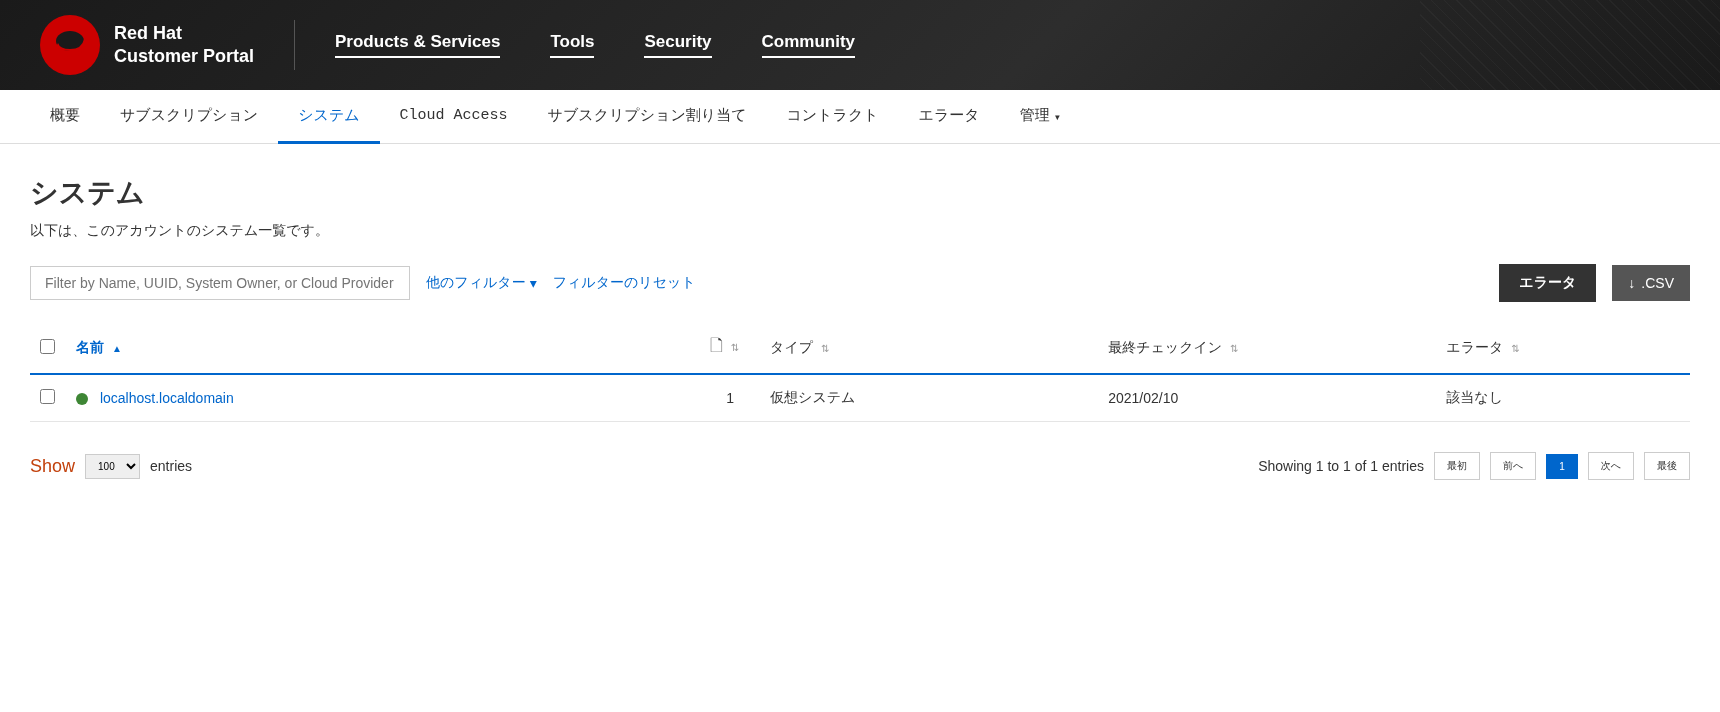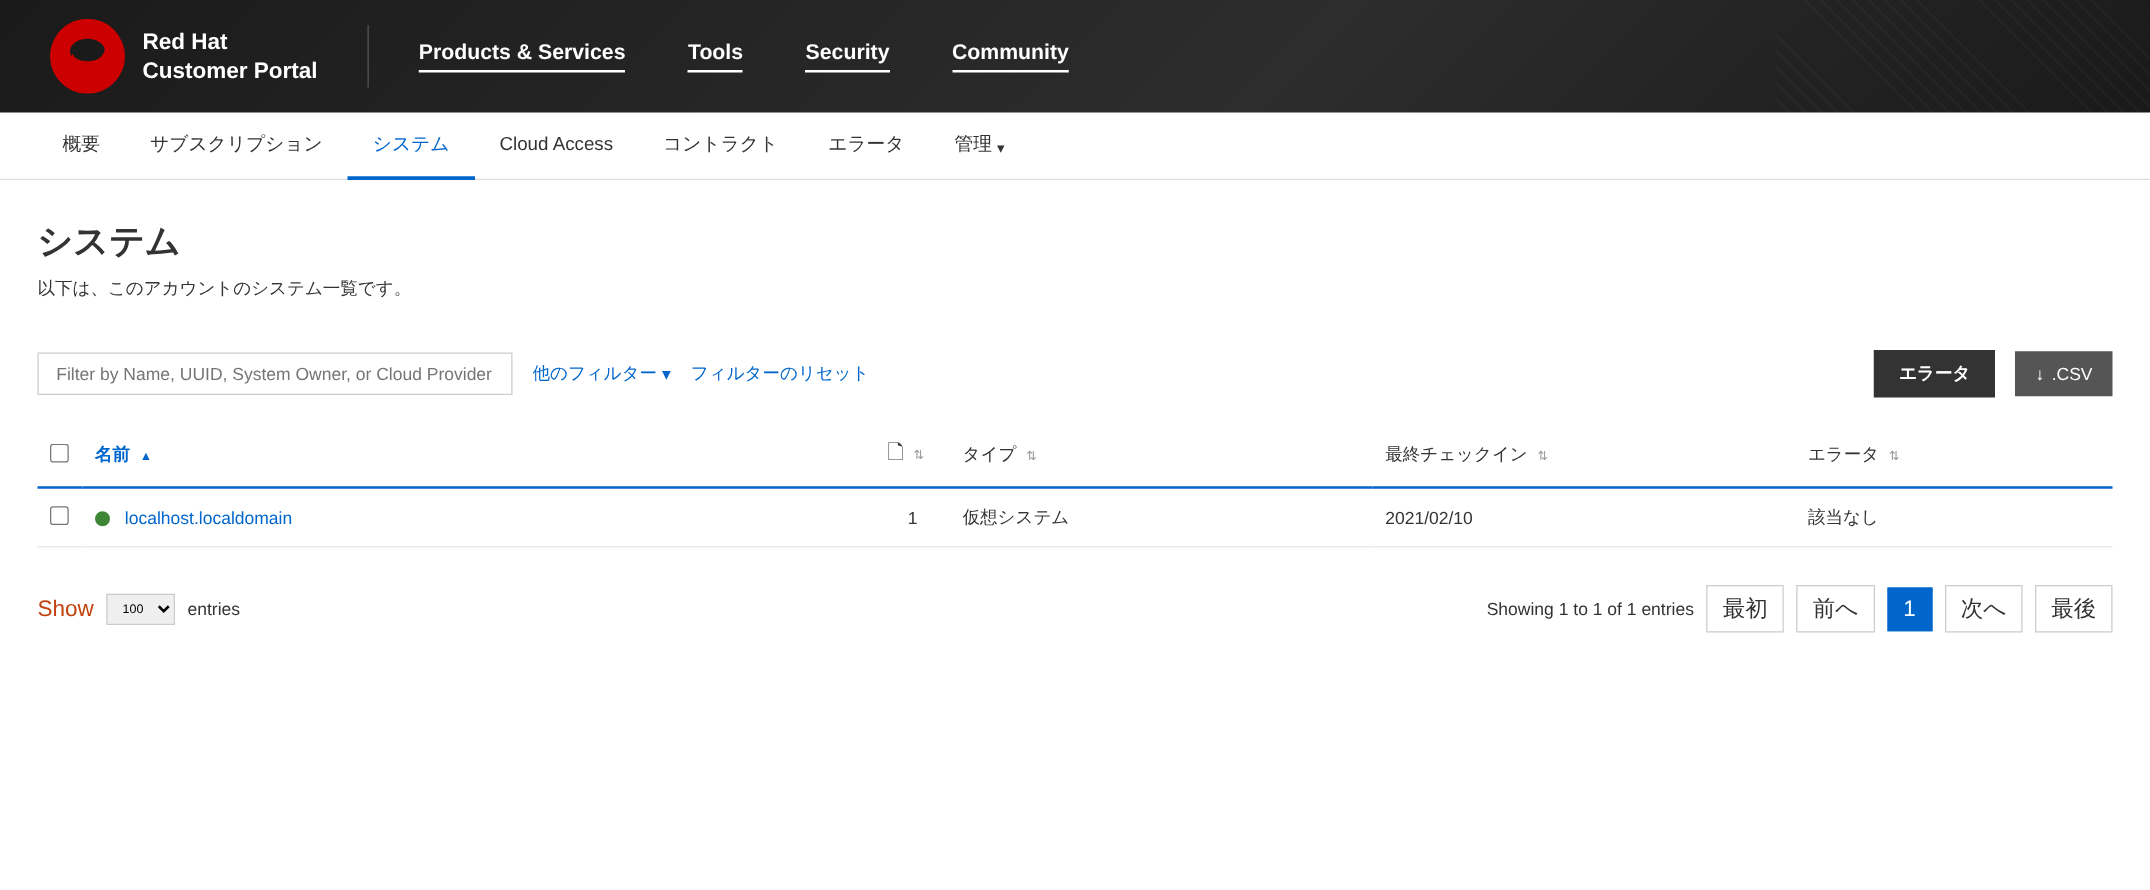--- a/index.html
+++ b/index.html
@@ -70,20 +70,21 @@
       background: #fff;
     }
     .sub-nav-item {
       padding: 16px 20px;
       font-size: 15px;
       color: #333;
       cursor: pointer;
       white-space: nowrap;
       border-bottom: 3px solid transparent;
       margin-bottom: -1px;
+      font-family: Liberation Mono, monospace;
     }
     .sub-nav-item.active {
       color: #0066cc;
       border-bottom: 3px solid #0066cc;
       font-weight: 500;
     }
     .sub-nav-item.cloud-access {
       color: #333;
     }
     .sub-nav-item.manage {
@@ -98,21 +99,21 @@
     }
     .page-title {
       font-size: 28px;
       font-weight: bold;
       color: #333;
       margin-bottom: 10px;
     }
     .page-subtitle {
       font-size: 14px;
       color: #333;
-      margin-bottom: 40px;
+      margin-bottom: 24px;
     }
 
     
     .filter-row {
       display: flex;
       align-items: center;
       gap: 16px;
       margin-bottom: 20px;
     }
     .filter-input {
@@ -251,21 +252,21 @@
       font-size: 10px;
       cursor: pointer;
       appearance: auto;
     }
     .entries-label { font-size: 14px; color: #333; }
     .showing-text { font-size: 14px; color: #333; margin-left: auto; }
     .page-btn {
       background: #fff;
       border: 1px solid #ccc;
       padding: 6px 12px;
-      font-size: 18px;
+      font-size: 10px;
       cursor: pointer;
       color: #333;
     }
     .page-btn.active {
       background: #0066cc;
       color: #fff;
       border-color: #0066cc;
     }
   </style>
 </head>
@@ -292,20 +293,21 @@
     <span class="header-nav-item">Security</span>
     <span class="header-nav-item">Community</span>
   </nav>
 </header>
 
 <nav class="sub-nav">
   <span class="sub-nav-item">概要</span>
   <span class="sub-nav-item">サブスクリプション</span>
   <span class="sub-nav-item active">システム</span>
   <span class="sub-nav-item cloud-access">Cloud Access</span>
+  <span class="sub-nav-item">サブスクリプション割り当て</span>
   <span class="sub-nav-item">コントラクト</span>
   <span class="sub-nav-item">エラータ</span>
   <span class="sub-nav-item manage">
     <span>管理</span>
     <span style="font-size:12px;">▾</span>
   </span>
 </nav>
 
 <main class="main-content">
   <h1 class="page-title">システム</h1>

